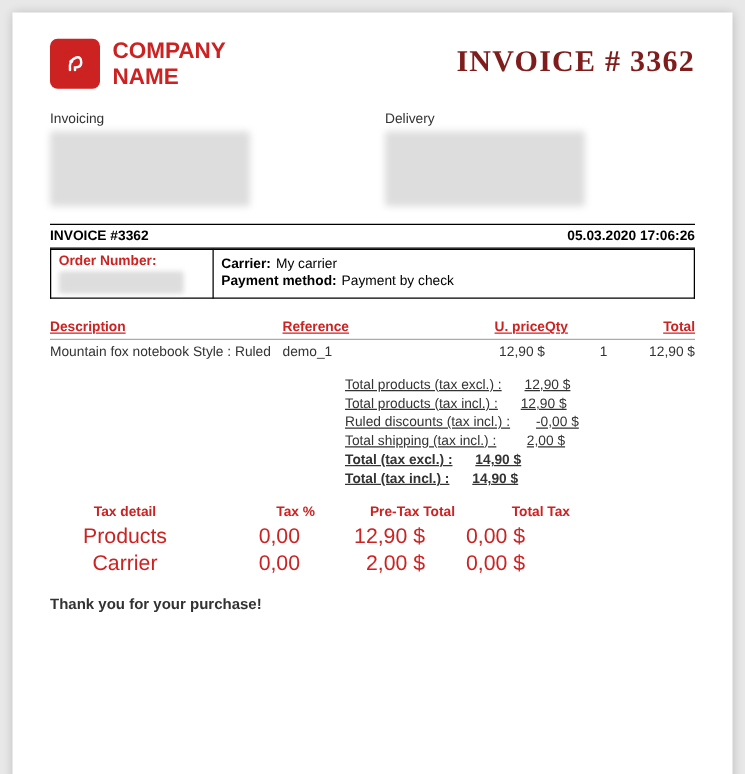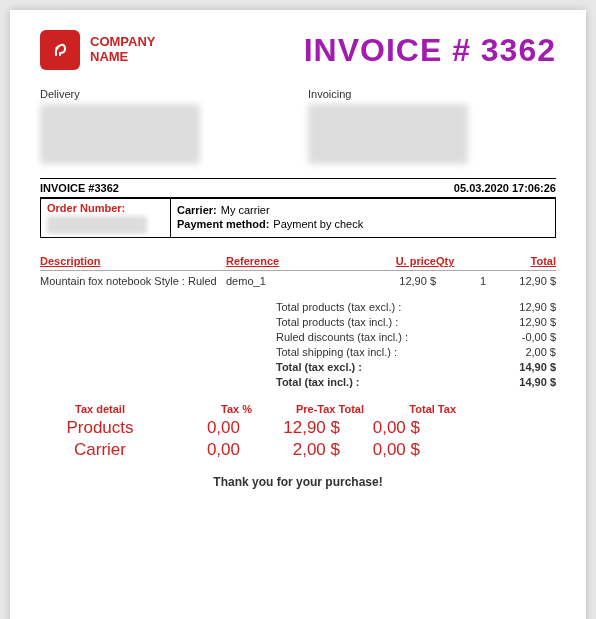--- a/index.html
+++ b/index.html
@@ -40,29 +40,30 @@
       align-items: center;
       justify-content: center;
       flex-shrink: 0;
     }
     .logo-icon svg {
       width: 26px;
       height: 26px;
     }
     .company-name {
       font-weight: bold;
-      font-size: 13px;
+      font-size: 18px;
       color: #cc2222;
       line-height: 1.15;
     }
     .invoice-title {
-      font-size: 32px;
-      font-weight: bold;
-      color: #a21caf;
+      font-size: 24px;
+      font-weight: bold;
+      color: #7f1d1d;
       letter-spacing: 1px;
+      font-family: Liberation Serif, serif;
     }
     
     .addresses {
       display: flex;
       gap: 20px;
       margin-bottom: 14px;
     }
     .address-block {
       flex: 1;
     }
@@ -165,23 +166,24 @@
       justify-content: flex-end;
       margin-top: 10px;
       margin-bottom: 14px;
     }
     .totals-table {
       width: 280px;
       font-size: 11px;
     }
     .totals-row {
       display: flex;
-      justify-content: space-between;
+      justify-content: flex-start;
       padding: 1.5px 0;
       color: #333;
+      text-decoration: underline;
     }
     .totals-row.bold-row {
       font-weight: bold;
     }
     .totals-label { }
     .totals-value { text-align: right; min-width: 55px; }
     
     .tax-section {
       margin-top: 8px;
       margin-bottom: 14px;
@@ -202,21 +204,20 @@
       display: grid;
       grid-template-columns: 120px 80px 100px 80px;
       font-size: 17px;
       color: #cc2222;
       text-align: right;
       padding: 1px 0;
     }
     .tax-row .col1 { text-align: center; color: #cc2222; }
     
     .thank-you {
-      text-align: center;
       font-size: 12px;
       font-weight: bold;
       color: #333;
       margin-top: 10px;
     }
   </style>
 </head>
 <body>
 
 <div class="invoice-wrapper">
@@ -233,25 +234,25 @@
       <div class="company-name">
         <span>COMPANY</span><br>
         <span>NAME</span>
       </div>
     </div>
     <div class="invoice-title">INVOICE # 3362</div>
   </div>
 
   <div class="addresses">
     <div class="address-block">
+      <div class="address-label">Invoicing</div>
+      <div class="address-image-placeholder"></div>
+    </div>
+    <div class="address-block">
       <div class="address-label">Delivery</div>
-      <div class="address-image-placeholder"></div>
-    </div>
-    <div class="address-block">
-      <div class="address-label">Invoicing</div>
       <div class="address-image-placeholder"></div>
     </div>
   </div>
 
   <div class="invoice-meta-bar">
     <span>INVOICE #3362</span>
     <span>05.03.2020 17:06:26</span>
   </div>
 
   <table class="order-carrier-table">

